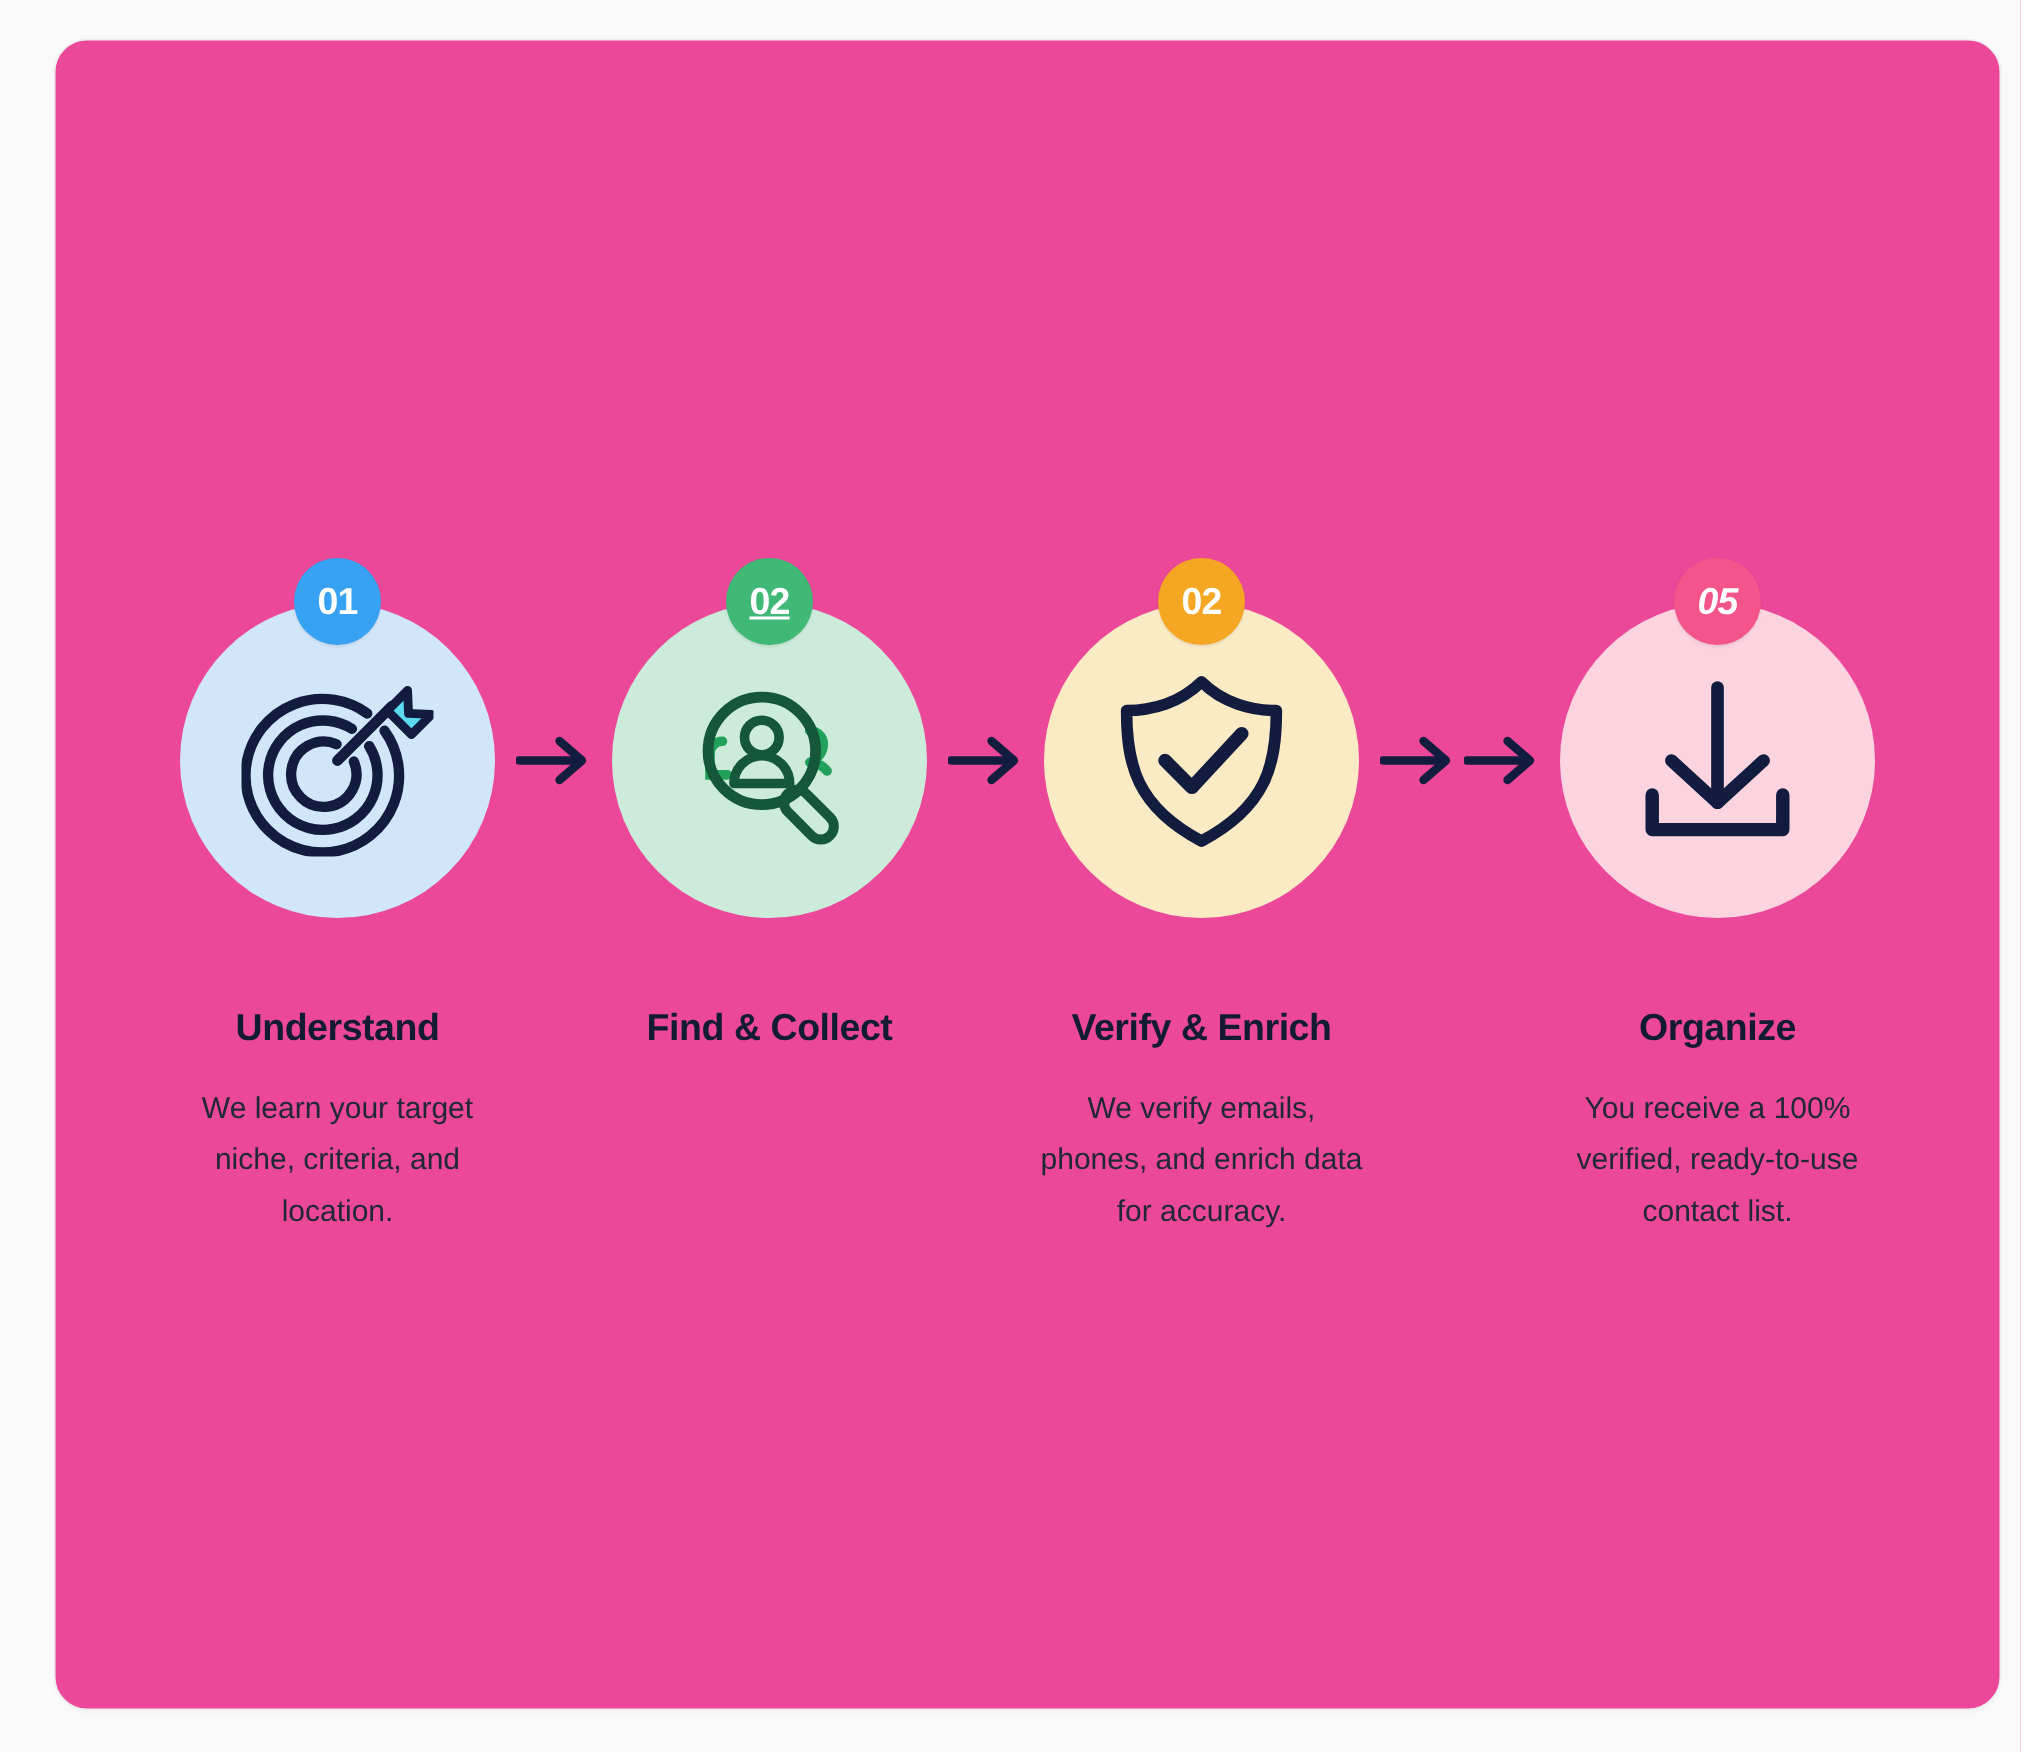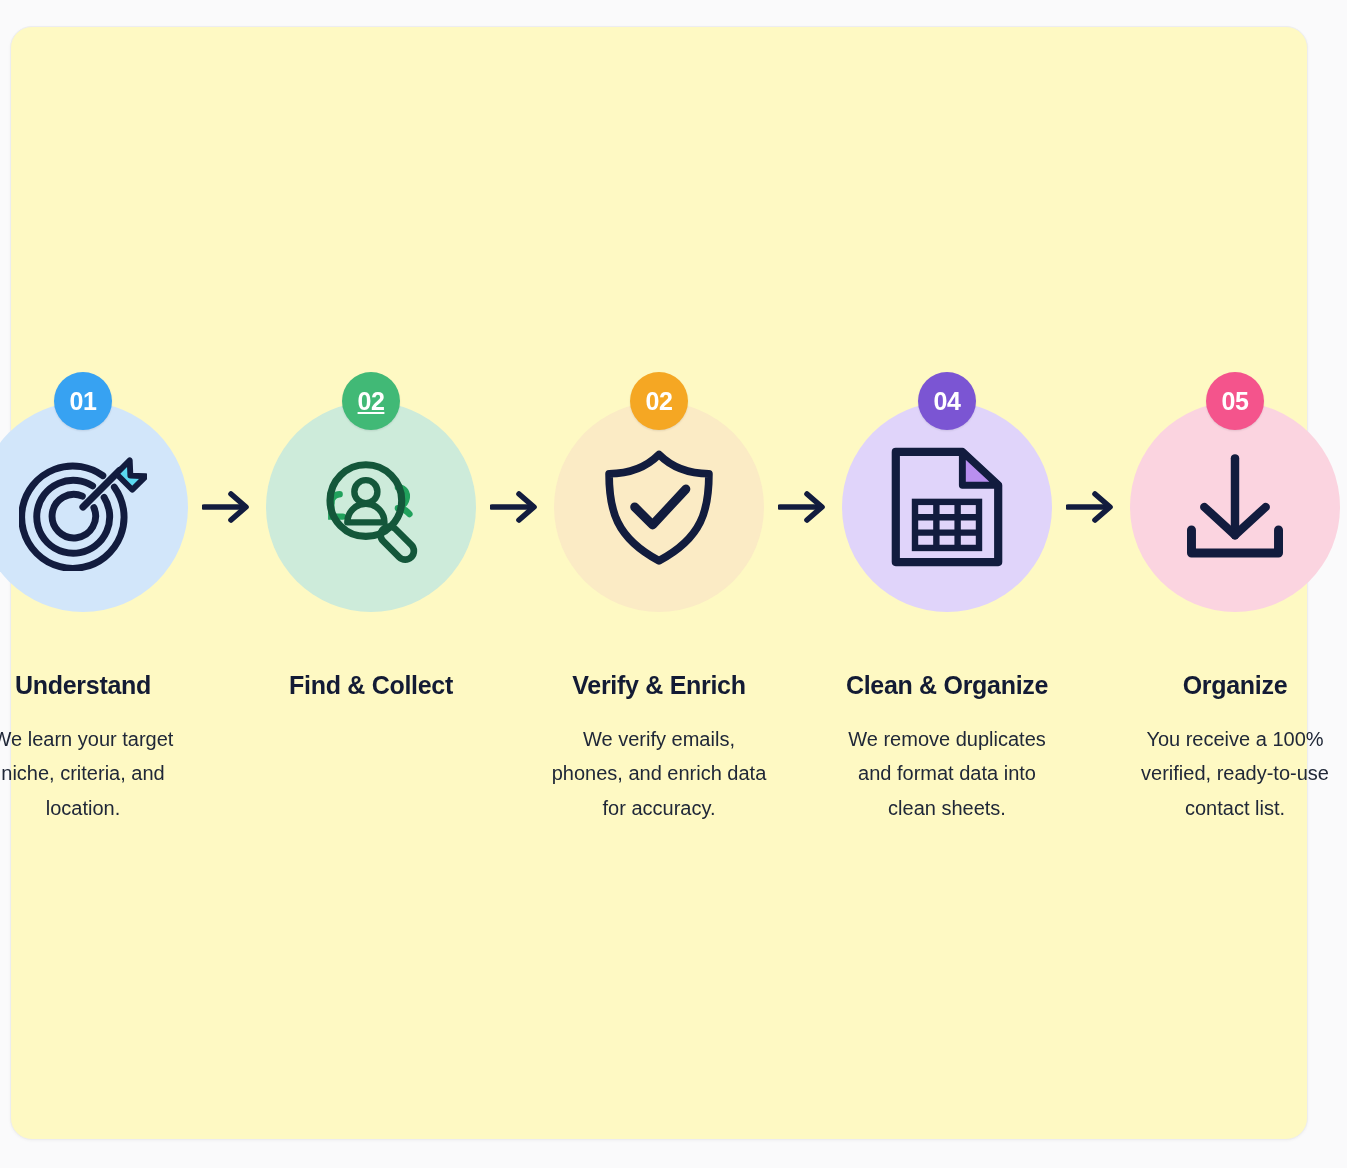--- a/index.html
+++ b/index.html
@@ -5,25 +5,25 @@
   * { box-sizing: border-box; margin: 0; padding: 0; }
   html, body {
     width: 1347px;
     height: 1168px;
     background: #FAFAFB;
     font-family: "Liberation Sans", sans-serif;
     overflow: hidden;
   }
   #card {
     position: absolute;
-    left: 10px;
+    left: 36px;
     top: 26px;
     width: 1298px;
     height: 1114px;
-    background: #fef9c3;
+    background: #ec4899;
     border: 1px solid #EDEDF0;
     border-radius: 22px;
     box-shadow: 0 1px 3px rgba(16,24,40,0.04);
   }
   #steps {
     position: absolute;
     left: 0;
     top: 0;
     width: 100%;
     height: 100%;
@@ -185,53 +185,36 @@
         </div>
         <div class="step-title">Verify &amp; Enrich</div>
         <div class="step-desc">We verify emails, phones, and enrich data for accuracy.</div>
       </div>
       <div class="arrow">
         <svg width="50" height="34" viewBox="0 0 50 34" fill="none">
     <path d="M2 17 H43" stroke="#121C3E" stroke-width="5.6" stroke-linecap="round"></path>
     <path d="M29 4 L44 17 L29 30" stroke="#121C3E" stroke-width="5.6" stroke-linecap="round" stroke-linejoin="round" fill="none"></path>
   </svg>
       </div>
-      <div class="step">
-        <div class="badge-wrap">
-          <div class="big-circle" style="background: rgb(224, 212, 250);">
-            <div class="icon-holder">
-              <svg viewBox="0 0 100 100" fill="none">
-        <path d="M10 7 h52 L90 33 v60 H10 Z" stroke="#121C3E" stroke-width="6.4" stroke-linejoin="round" fill="none"></path>
-        <path d="M62 7 L62 33 L90 33 Z" fill="#B98FEF" stroke="#121C3E" stroke-width="5.4" stroke-linejoin="round"></path>
-        <rect x="25" y="46" width="50" height="36" stroke="#121C3E" stroke-width="5" fill="none"></rect>
-        <path d="M41.7 46 v36 M58.3 46 v36 M25 58 h50 M25 70 h50" stroke="#121C3E" stroke-width="5"></path>
-      </svg>
-            </div>
-          </div>
-          <div class="badge" style="background: rgb(123, 85, 211);">04</div>
-        </div>
-        <div class="step-title">Clean &amp; Organize</div>
-        <div class="step-desc">We remove duplicates and format data into clean sheets.</div>
-      </div>
       <div class="arrow">
         <svg width="50" height="34" viewBox="0 0 50 34" fill="none">
     <path d="M2 17 H43" stroke="#121C3E" stroke-width="5.6" stroke-linecap="round"></path>
     <path d="M29 4 L44 17 L29 30" stroke="#121C3E" stroke-width="5.6" stroke-linecap="round" stroke-linejoin="round" fill="none"></path>
   </svg>
       </div>
       <div class="step">
         <div class="badge-wrap">
           <div class="big-circle" style="background: rgb(251, 212, 224);">
             <div class="icon-holder">
               <svg viewBox="0 0 100 100" fill="none">
         <path d="M50 12 V72" stroke="#121C3E" stroke-width="6.6" stroke-linecap="round"></path>
         <path d="M26 50 L50 72 L74 50" stroke="#121C3E" stroke-width="6.6" stroke-linecap="round" stroke-linejoin="round" fill="none"></path>
         <path d="M16 68 V86 H84 V68" stroke="#121C3E" stroke-width="7" stroke-linecap="round" stroke-linejoin="round" fill="none"></path>
       </svg>
             </div>
           </div>
-          <div class="badge" style="background: rgb(244, 84, 140);">05</div>
+          <div class="badge" style="background: rgb(244, 84, 140); font-style: italic;">05</div>
         </div>
         <div class="step-title">Organize</div>
         <div class="step-desc">You receive a 100% verified, ready-to-use contact list.</div>
       </div>
     </div>
 </div>
 
 </body></html>

